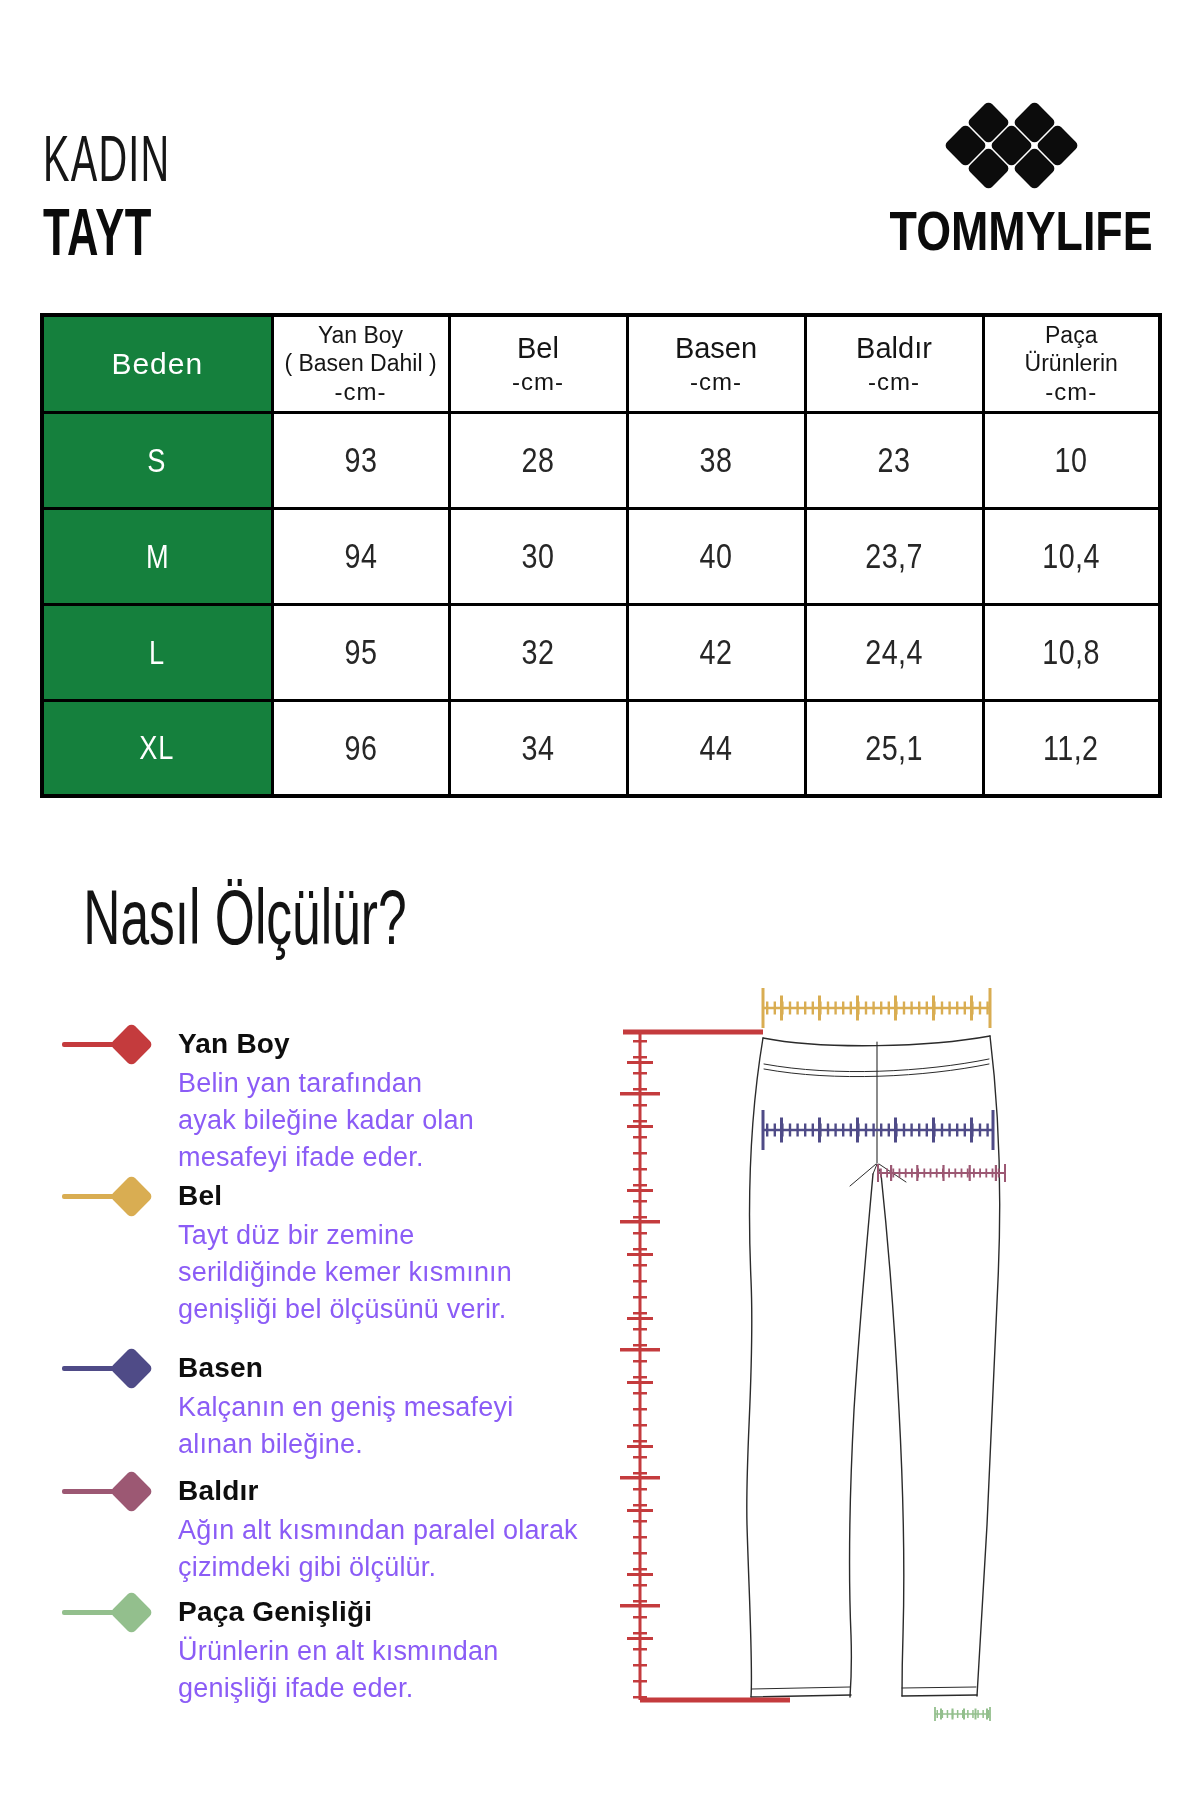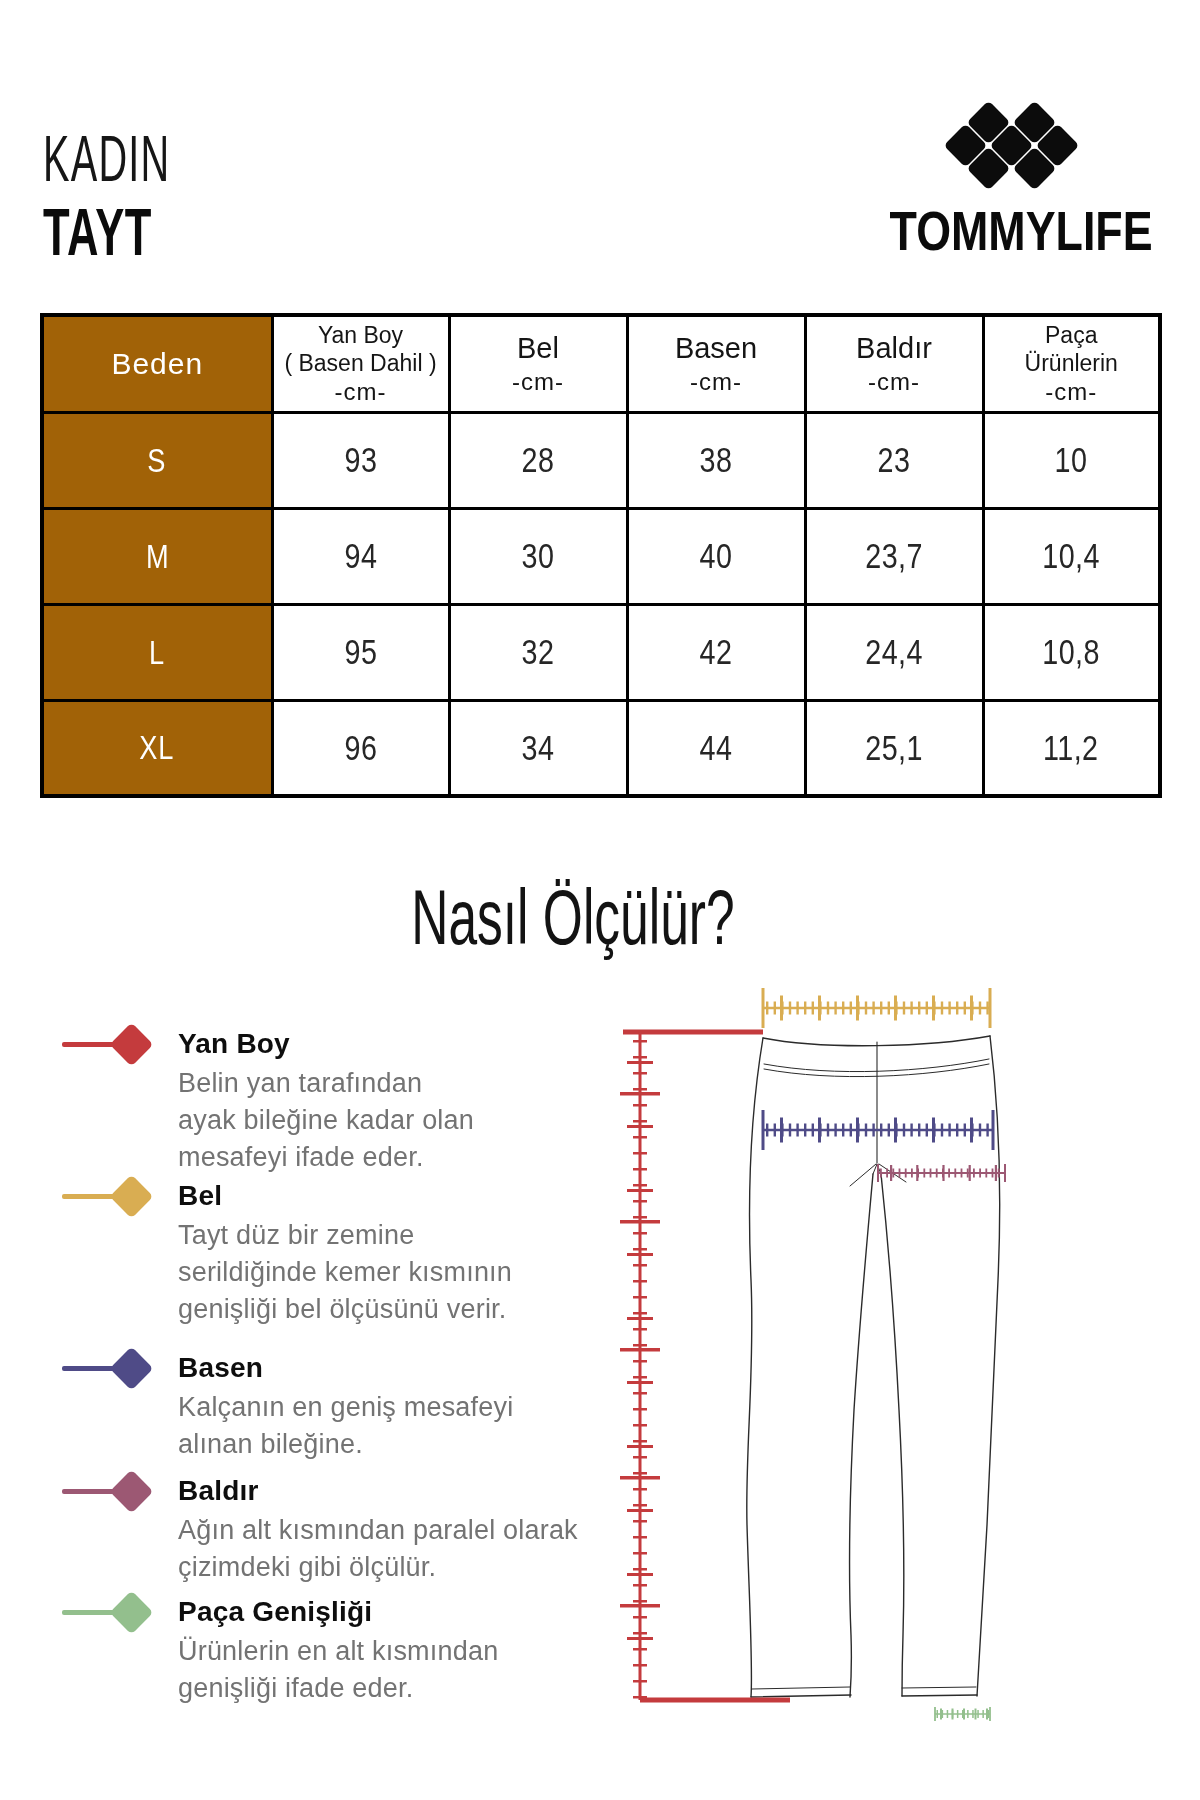--- a/index.html
+++ b/index.html
@@ -16,53 +16,53 @@
   .logo .dm { position:absolute; width:31px; height:31px; background:#0c0c0c;
               border-radius:5px; transform:rotate(45deg); }
   .brandname { position:absolute; left:860px; top:198px; width:296px; text-align:center;
                font-size:56px; font-weight:800; letter-spacing:0px; color:#0b0b0b;
                transform:scaleX(.8); transform-origin:center top; white-space:nowrap; }
 
   
   table.size { position:absolute; left:40px; top:313px; width:1118px;
                border-collapse:collapse; border:4px solid #000; table-layout:fixed; }
   table.size td, table.size th { border:3px solid #000; text-align:center; vertical-align:middle; padding:0; }
-  td.dark, th.dark { background:#a16207; color:#fff; }
+  td.dark, th.dark { background:#15803d; color:#fff; }
   th.corner { font-size:30px; font-weight:400; letter-spacing:1px; }
   .colhead { display:flex; flex-direction:column; justify-content:center; align-items:center;
              height:91px; line-height:1.22; color:#151515; font-weight:400; }
   .colhead .lbl.big { font-size:29px; }
   .colhead .lbl.small, .colhead .sub { font-size:23px; }
   .colhead .unit { font-size:24px; letter-spacing:1px; }
   thead tr { height:97px; }
   tbody tr { height:96px; }
   .num { display:inline-block; font-size:35px; font-weight:400; color:#262626;
          transform:scaleX(.82); letter-spacing:.5px; }
   .size-letter { display:inline-block; font-size:34px; font-weight:300; color:#fff;
                  transform:scaleX(.8); letter-spacing:1px; }
 
   
-  .howto-title { position:absolute; left:0; top:872px; width:1146px; text-align:center; }
+  .howto-title { position:absolute; left:0; top:872px; width:1146px; text-align:left; }
   .howto-title span { display:inline-block; font-size:78px; font-weight:500; color:#131313;
                       transform:scaleX(.66); transform-origin:center top; white-space:nowrap; }
 
   .legend { position:absolute; left:58px; top:1008px; width:560px; padding-top:16px; }
   .l-item { margin-bottom:0; }
   .l-item:nth-of-type(1){ margin-bottom:0; }
   .l-item:nth-of-type(2){ margin-bottom:20px; }
   .l-item:nth-of-type(3){ margin-bottom:8px; }
   .l-item:nth-of-type(4){ margin-bottom:6px; }
   .l-head { display:flex; align-items:center; height:40px; }
   .marker { position:relative; width:120px; height:40px; flex:none; }
   .marker .mline { position:absolute; left:4px; top:18px; width:66px; height:4.5px; border-radius:2px; }
   .marker .mdiamond { position:absolute; left:58px; top:4.5px; width:31px; height:31px;
                       border-radius:5px; transform:rotate(45deg); }
   .l-title { font-size:28px; font-weight:700; color:#0e0e0e; letter-spacing:.2px; }
   .l-desc { margin-left:120px; margin-top:1px; }
-  .l-desc div { font-size:27px; line-height:37px; color:#737373; letter-spacing:.2px; }
+  .l-desc div { font-size:27px; line-height:37px; color:#8b5cf6; letter-spacing:.2px; }
 
   
   svg.diagram { position:absolute; left:600px; top:980px; }
 </style>
 </head>
 <body>
 
 <div class="page">
 
   <div class="kadin">KADIN</div>

